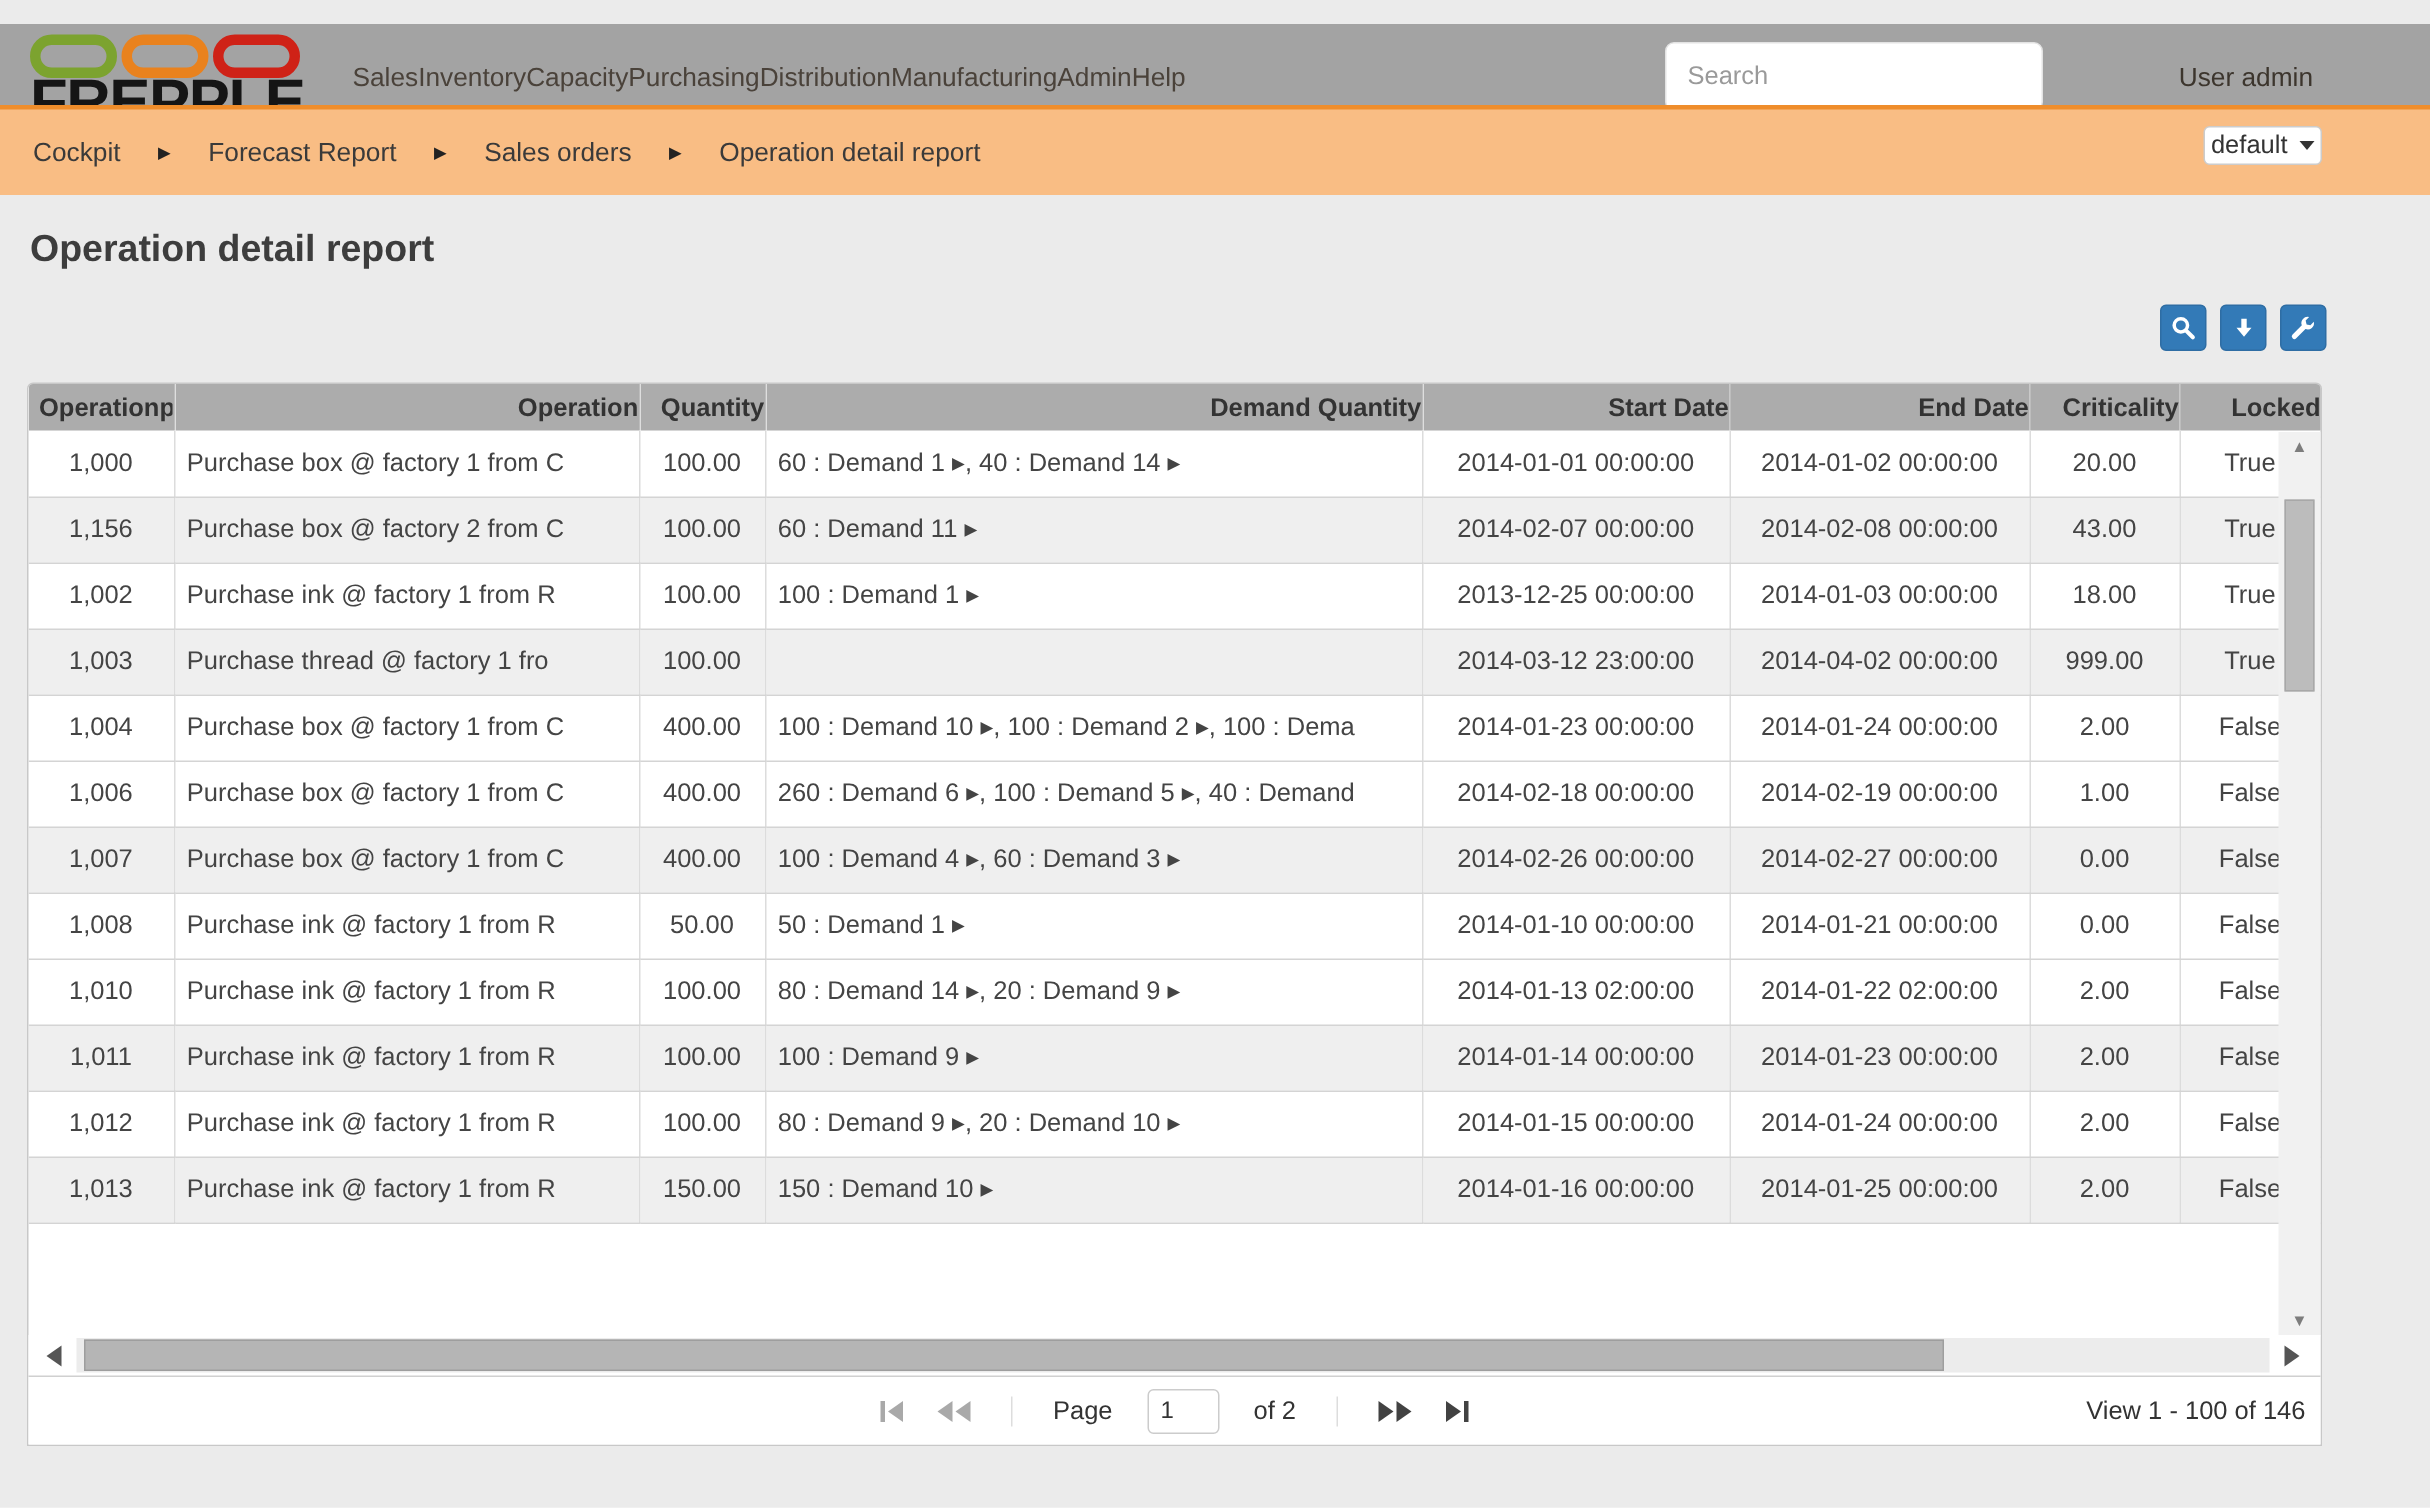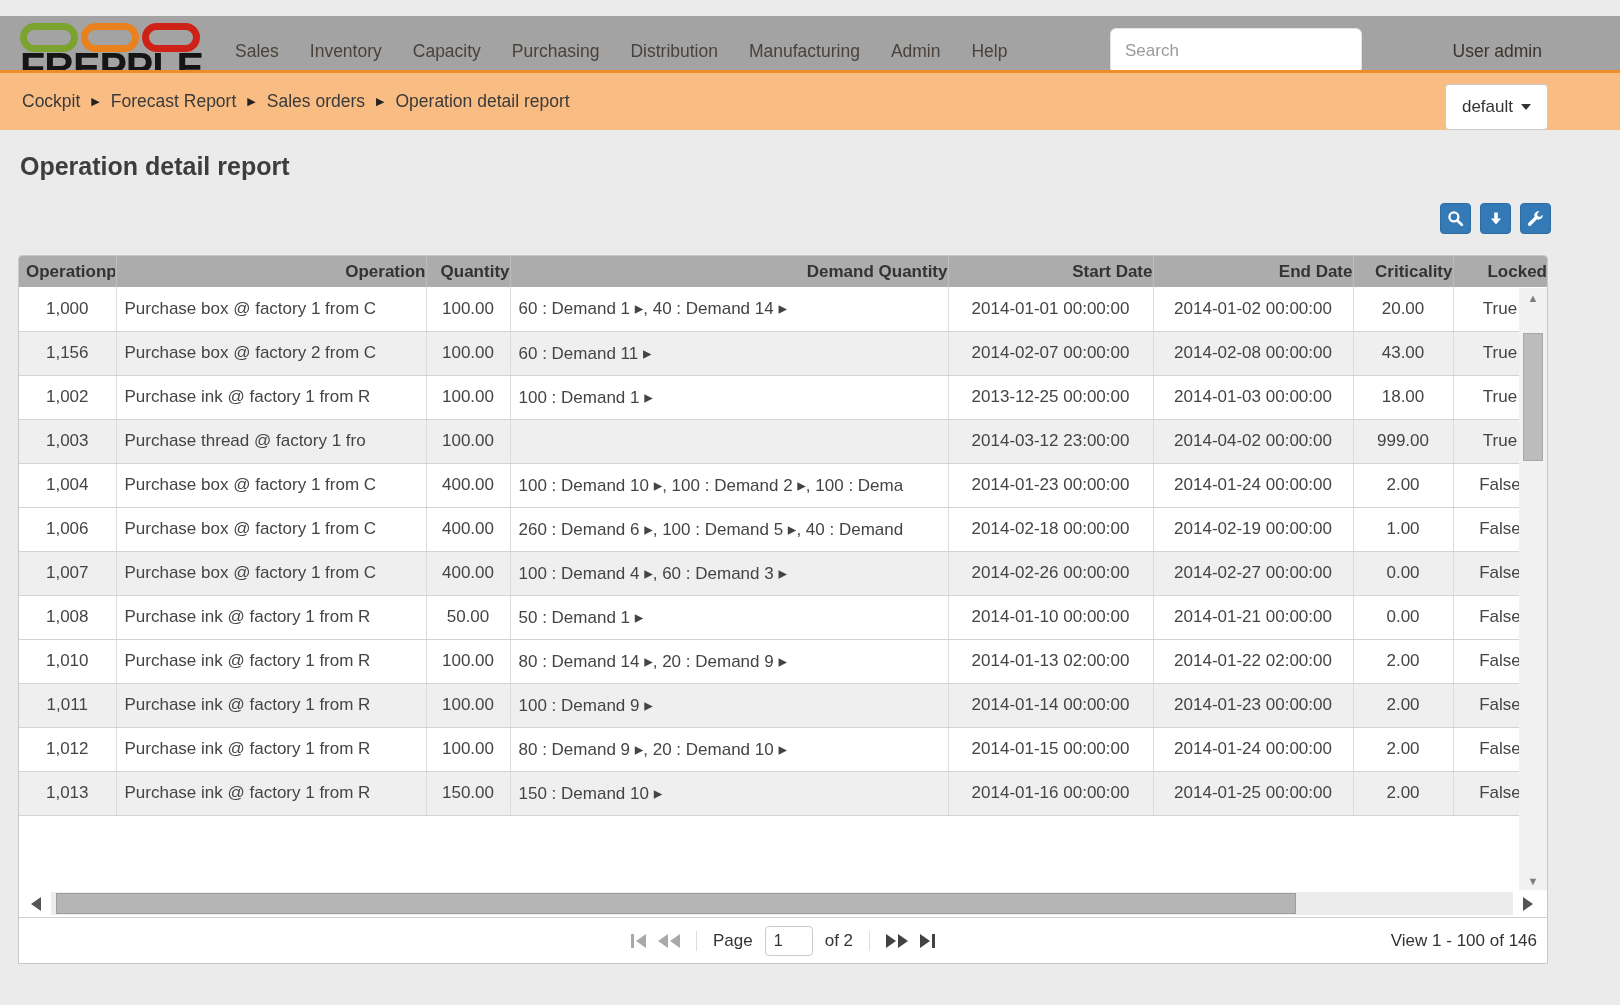--- a/index.html
+++ b/index.html
@@ -9,36 +9,36 @@
   
   .navbar { position:absolute; left:0; top:16px; width:1620px; height:72px; background:#a3a3a3; }
   .logo { position:absolute; left:20px; top:7px; cursor:pointer; }
   .pills { display:flex; gap:3px; height:29px; }
   .pill { width:58px; height:29px; border-radius:15px; border:7px solid #000; background:transparent; }
   .pill.g { border-color:#7ca32f; }
   .pill.o { border-color:#e9821e; }
   .pill.r { border-color:#cf2217; }
   .brand { font-size:42px; font-weight:bold; color:#151515; letter-spacing:-1px;
     line-height:36px; margin-top:-2px; transform:scaleX(.98); transform-origin:left; }
-  .menu { position:absolute; left:235px; top:0; height:70px; display:flex; align-items:center; gap:31px; }
+  .menu { position:absolute; left:235px; top:0; height:70px; display:flex; align-items:center; }
   .menu-item { font-size:17.5px; color:#4a423a; cursor:pointer; white-space:nowrap; }
   .search-box { position:absolute; left:1110px; top:12px; width:252px; height:46px;
     border:1px solid #e3e3e3; border-radius:6px; background:#fff; padding:0 14px;
     font-size:17px; color:#333; outline:none; }
   .search-box::placeholder { color:#9a9a9a; }
   .user-label { position:absolute; right:78px; top:0; height:70px; display:flex; align-items:center;
     font-size:17.5px; color:#3c352d; cursor:pointer; }
 
   
   .crumb-bar { position:absolute; left:0; top:70px; width:1620px; height:60px;
     background:#f9bd84; border-top:3px solid #ef8d2b; }
-  .crumbs { position:absolute; left:22px; top:0; height:57px; display:flex; align-items:center; }
+  .crumbs { position:absolute; left:22px; top:0; height:57px; display:flex; align-items:center;gap:14px; }
   .crumb { font-size:17.5px; color:#3a3a3a; cursor:pointer; white-space:nowrap; }
   .crumb-sep { font-size:11px; color:#222; margin:0 11px; }
-  .default-btn { position:absolute; right:72px; top:11px; height:46px; padding:0 16px;
+  .default-btn { position:absolute; right:72px; top:11px; height:26px; padding:0 4px;
     background:#fff; border:1px solid #ccc; border-radius:4px; display:flex; align-items:center;
     gap:8px; font-size:17px; color:#333; cursor:pointer; }
   .caret-down { width:0; height:0; border-left:5px solid transparent; border-right:5px solid transparent;
     border-top:6px solid #333; }
 
   
   .page-title { position:absolute; left:20px; top:152px; font-size:25px; font-weight:bold; color:#3d3d3d; }
   .toolbar { position:absolute; top:203px; left:1440px; display:flex; gap:9px; }
   .tbtn { width:31px; height:31px; background:#337ab7; border:1px solid #2e6da4; border-radius:4px;
     display:flex; align-items:center; justify-content:center; cursor:pointer; }
@@ -75,21 +75,21 @@
     border-top:7px solid transparent; border-bottom:7px solid transparent; border-right:10px solid #555; cursor:pointer; }
   .hs-right { position:absolute; right:14px; top:7px; width:0; height:0;
     border-top:7px solid transparent; border-bottom:7px solid transparent; border-left:10px solid #555; cursor:pointer; }
   .hs-track { position:absolute; left:32px; top:2px; width:1462px; height:23px; background:#ececec; }
   .hs-thumb { position:absolute; left:5px; top:1px; width:1240px; height:21px;
     background:#b5b5b5; border:1px solid #9e9e9e; cursor:grab; }
 
   
   .pager { position:relative; height:46px; background:#fff; border-top:1px solid #d0d0d0; }
   .pager-center { position:absolute; left:0; right:0; top:0; height:46px;
-    display:flex; align-items:center; justify-content:center; gap:12px; }
+    display:flex; align-items:center; justify-content:center; gap:23px; }
   .pg-sep { width:1px; height:20px; background:#ddd; margin:0 4px; }
   .tri-l { width:0; height:0; border-top:7px solid transparent; border-bottom:7px solid transparent; border-right:10px solid #a9a9a9; }
   .tri-r { width:0; height:0; border-top:7px solid transparent; border-bottom:7px solid transparent; border-left:10px solid #424242; }
   .pg-btn { display:flex; align-items:center; gap:2px; cursor:pointer; }
   .bar-l { width:3px; height:14px; background:#a9a9a9; }
   .bar-r { width:3px; height:14px; background:#424242; }
   .pg-label { font-size:17px; color:#333; }
   .pg-input { width:48px; height:30px; border:1px solid #ccc; border-radius:4px; font-size:16px;
     color:#333; padding-left:8px; outline:none; }
   .pg-info { position:absolute; right:10px; top:0; height:46px; display:flex; align-items:center;

